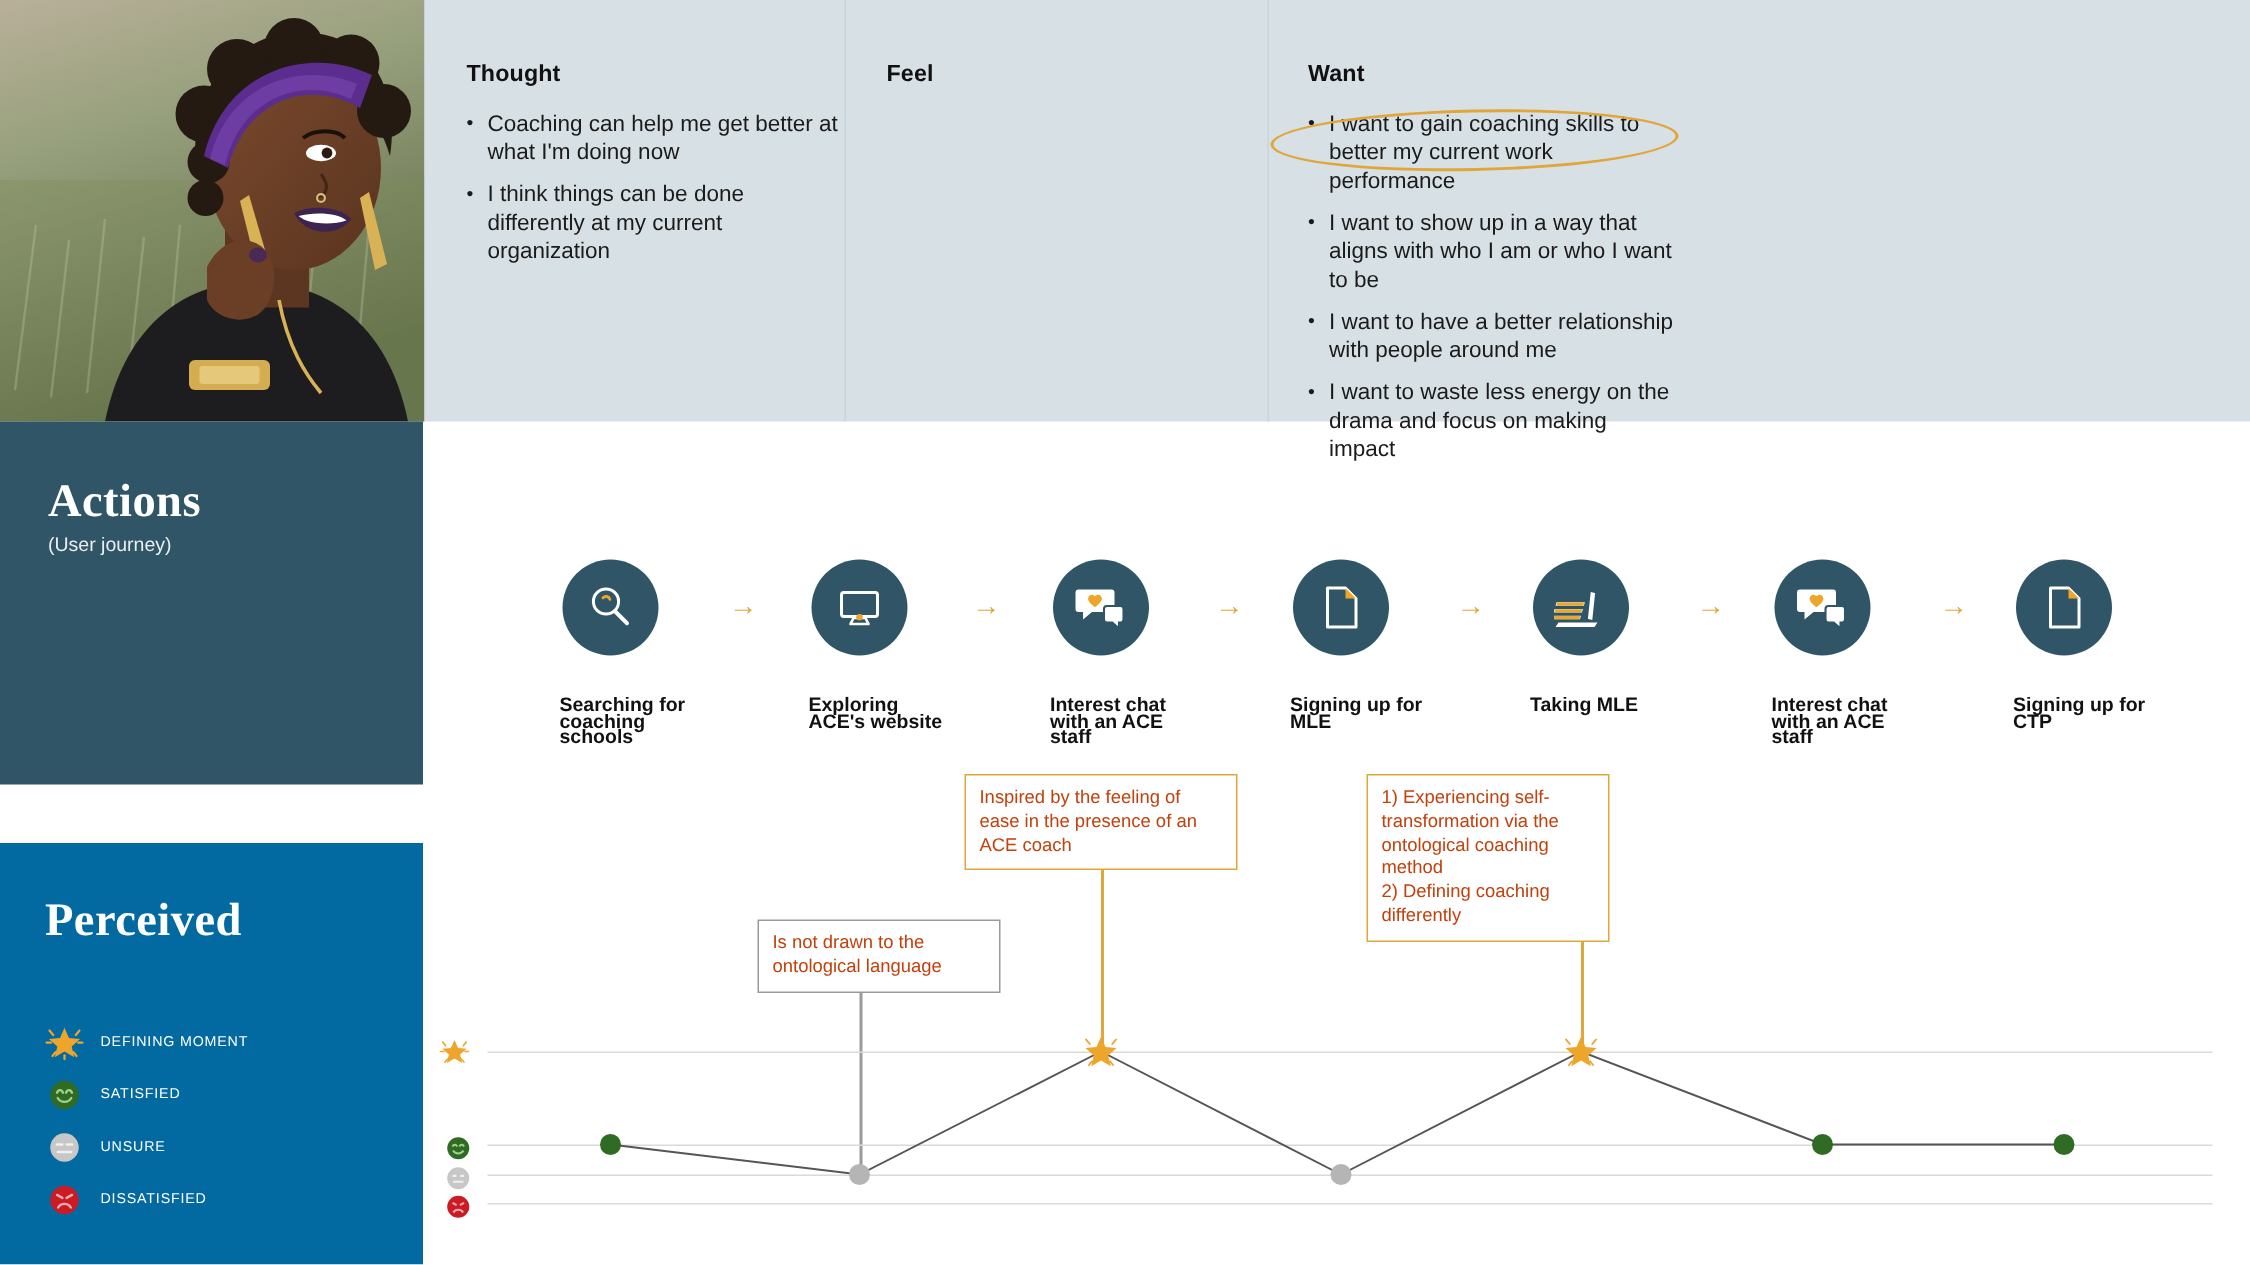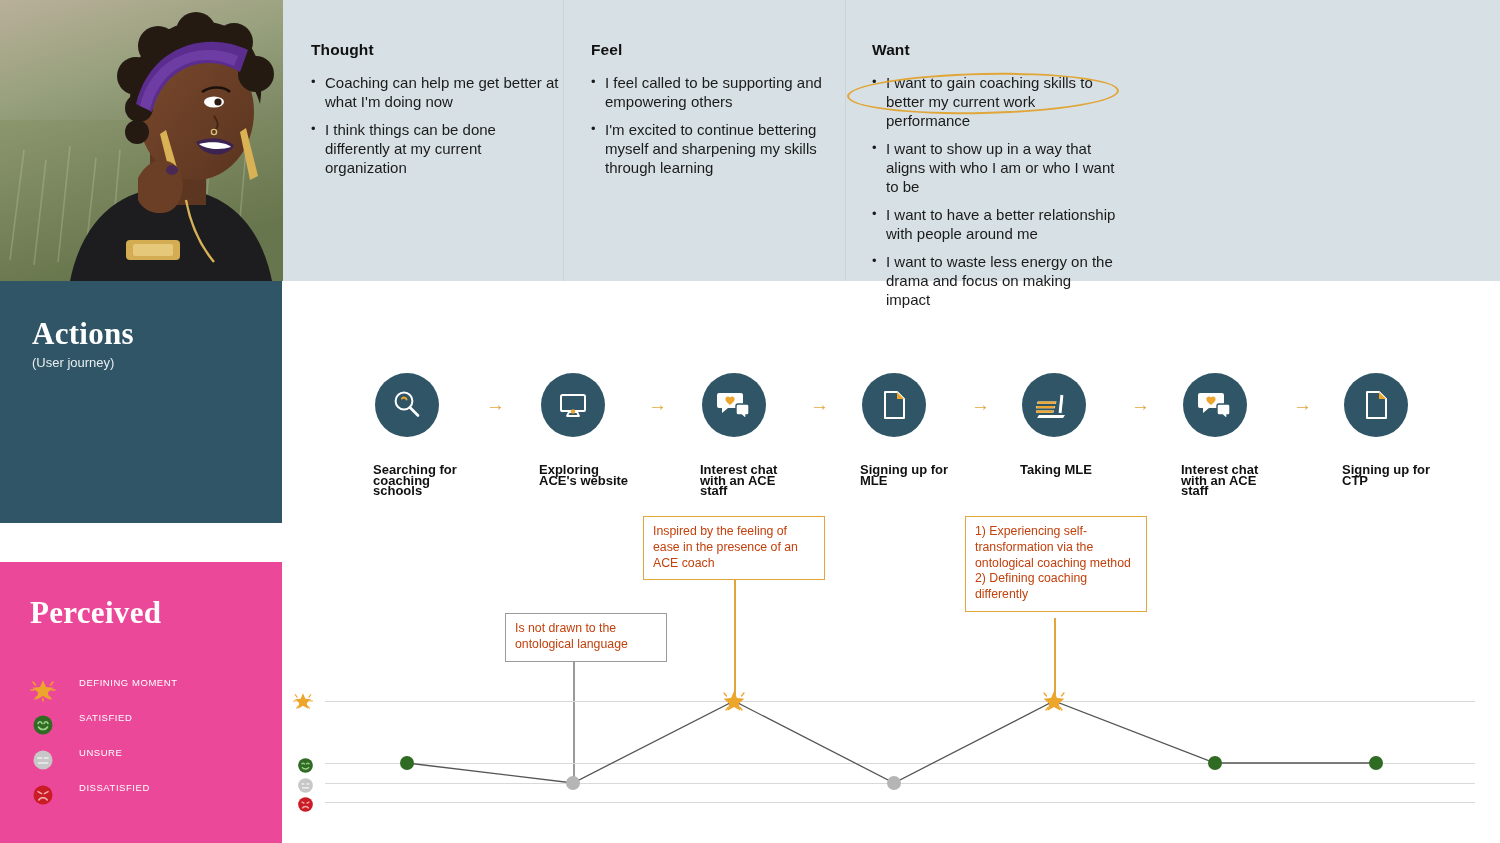--- a/index.html
+++ b/index.html
@@ -24,29 +24,29 @@
   .icol li::before { content:"\2022"; position:absolute; left:0; top:-1px;
     font-size:13px; color:#1b1b1b; }
   #want-ellipse { position:absolute; left:847px; top:73px; width:272px; height:41px;
     border:2.2px solid #e0a63a; border-radius:50%; pointer-events:none;
     transform:rotate(-1.2deg); }
 
   
   #sidebar-actions { position:absolute; left:0; top:281px; width:282px; height:242px;
     background:#2f5566; }
   #sidebar-perceived { position:absolute; left:0; top:562px; width:282px; height:281px;
-    background:#ec4899;text-decoration:underline; }
+    background:#0369a1;text-decoration:underline; }
   .side-title { font-family:"Liberation Serif", serif; font-weight:bold;
     color:#fff; font-size:31px; letter-spacing:.3px; }
   #actions-title { position:absolute; left:32px; top:35px; }
   #actions-sub { position:absolute; left:32px; top:74px; color:#e8eef1;
     font-size:13px; }
   #perceived-title { position:absolute; left:30px; top:33px; }
   #legend { position:absolute; left:28px; top:115px; width:240px; }
-  .legend-row { display:flex; height:35px;gap:12px; }
+  .legend-row { display:flex; align-items:center; height:35px; }
   .legend-ico { width:30px; height:26px; display:flex; align-items:center;
     justify-content:center; margin-right:9px; }
   .legend-lbl { color:#fff; font-size:9.5px; letter-spacing:.55px; }
 
   
   #journey { position:absolute; left:283px; top:281px; width:1217px; height:562px; }
   .jnode { position:absolute; width:64px; height:64px; border-radius:50%;
     background:#2f5566; display:flex; align-items:center; justify-content:center; }
   .jlabel { position:absolute; width:92px; font-size:13px; font-weight:bold;
     line-height:10.5px; color:#111; }
@@ -149,24 +149,20 @@
       <div class="icol" style="left:28px; width:250px">
         <h3>Thought</h3>
         <ul>
           <li>Coaching can help me get better at what I'm doing now</li>
           <li>I think things can be done differently at my current organization</li>
         </ul>
       </div>
 
       <div class="icol" style="left:308px; width:240px">
         <h3>Feel</h3>
-        <ul>
-          <li>I feel called to be supporting and empowering others</li>
-          <li>I'm excited to continue bettering myself and sharpening my skills through learning</li>
-        </ul>
       </div>
 
       <div class="icol" style="left:589px; width:245px">
         <h3>Want</h3>
         <ul>
           <li>I want to gain coaching skills to better my current work performance</li>
           <li>I want to show up in a way that aligns with who I am or who I want to be</li>
           <li>I want to have a better relationship with people around me</li>
           <li>I want to waste less energy on the drama and focus on making impact</li>
         </ul>
@@ -320,21 +316,21 @@
     </div>
     <div class="jlabel" style="left:1059px; top:184px">Signing up for CTP</div>
   </div>
 
   <div class="cstem gray" style="left:573px; top:648px; height:137px"></div>
   <div class="cstem orange" style="left:734px; top:573px; height:130px"></div>
   <div class="cstem orange" style="left:1054px; top:618px; height:85px"></div>
 
   <div class="callout gray" style="left:505px; top:613px; width:162px">Is not drawn to the ontological language</div>
   <div class="callout orange" style="left:643px; top:516px; width:182px">Inspired by the feeling of ease in the presence of an ACE coach</div>
-  <div class="callout orange" style="left:965px; top:516px; width:182px; white-space:pre-line">1) Experiencing self-transformation via the ontological coaching method
+  <div class="callout orange" style="left:911px; top:516px; width:162px; white-space:pre-line">1) Experiencing self-transformation via the ontological coaching method
 2) Defining coaching differently</div>
 
   <div id="chart-layer" style="position:absolute; left:0; top:0; width:1500px; height:843px; pointer-events:none">
 
     <div class="gridline" style="left:325px; top:701px; width:1150px"></div>
     <div class="gridline" style="left:325px; top:763px; width:1150px"></div>
     <div class="gridline" style="left:325px; top:783px; width:1150px"></div>
     <div class="gridline" style="left:325px; top:802px; width:1150px"></div>
 
     <div class="axis-ico" style="left:292px; top:690px">

